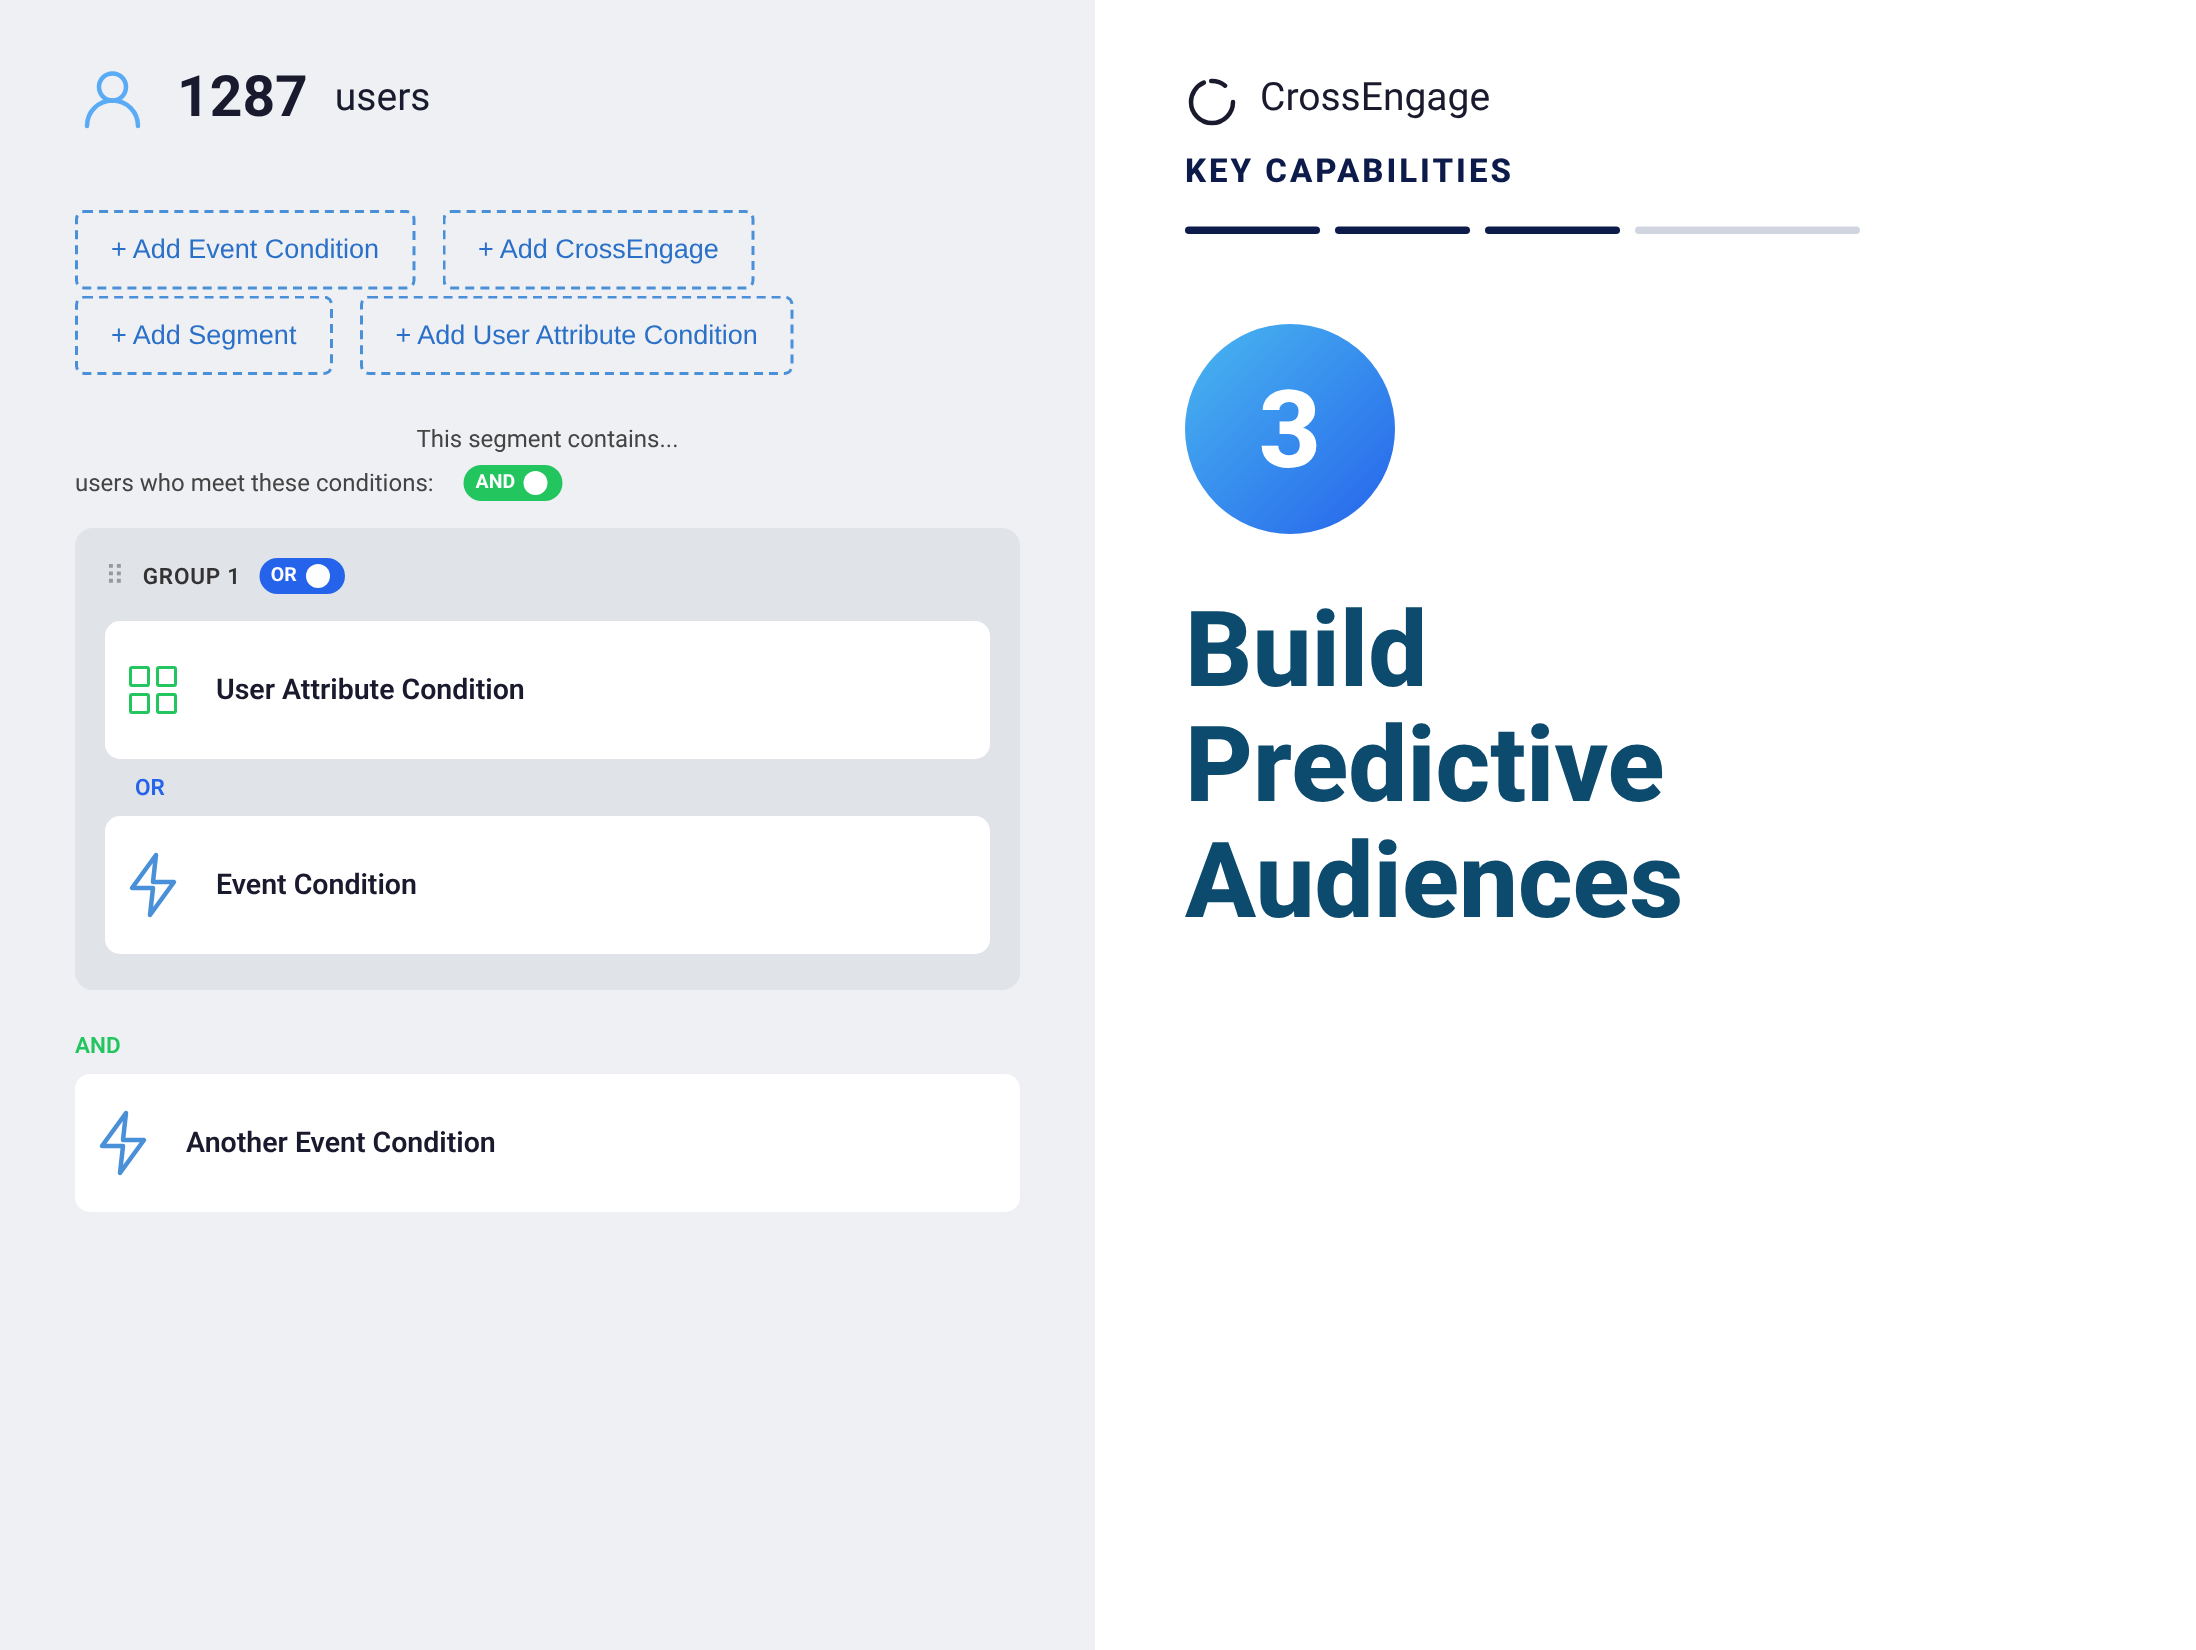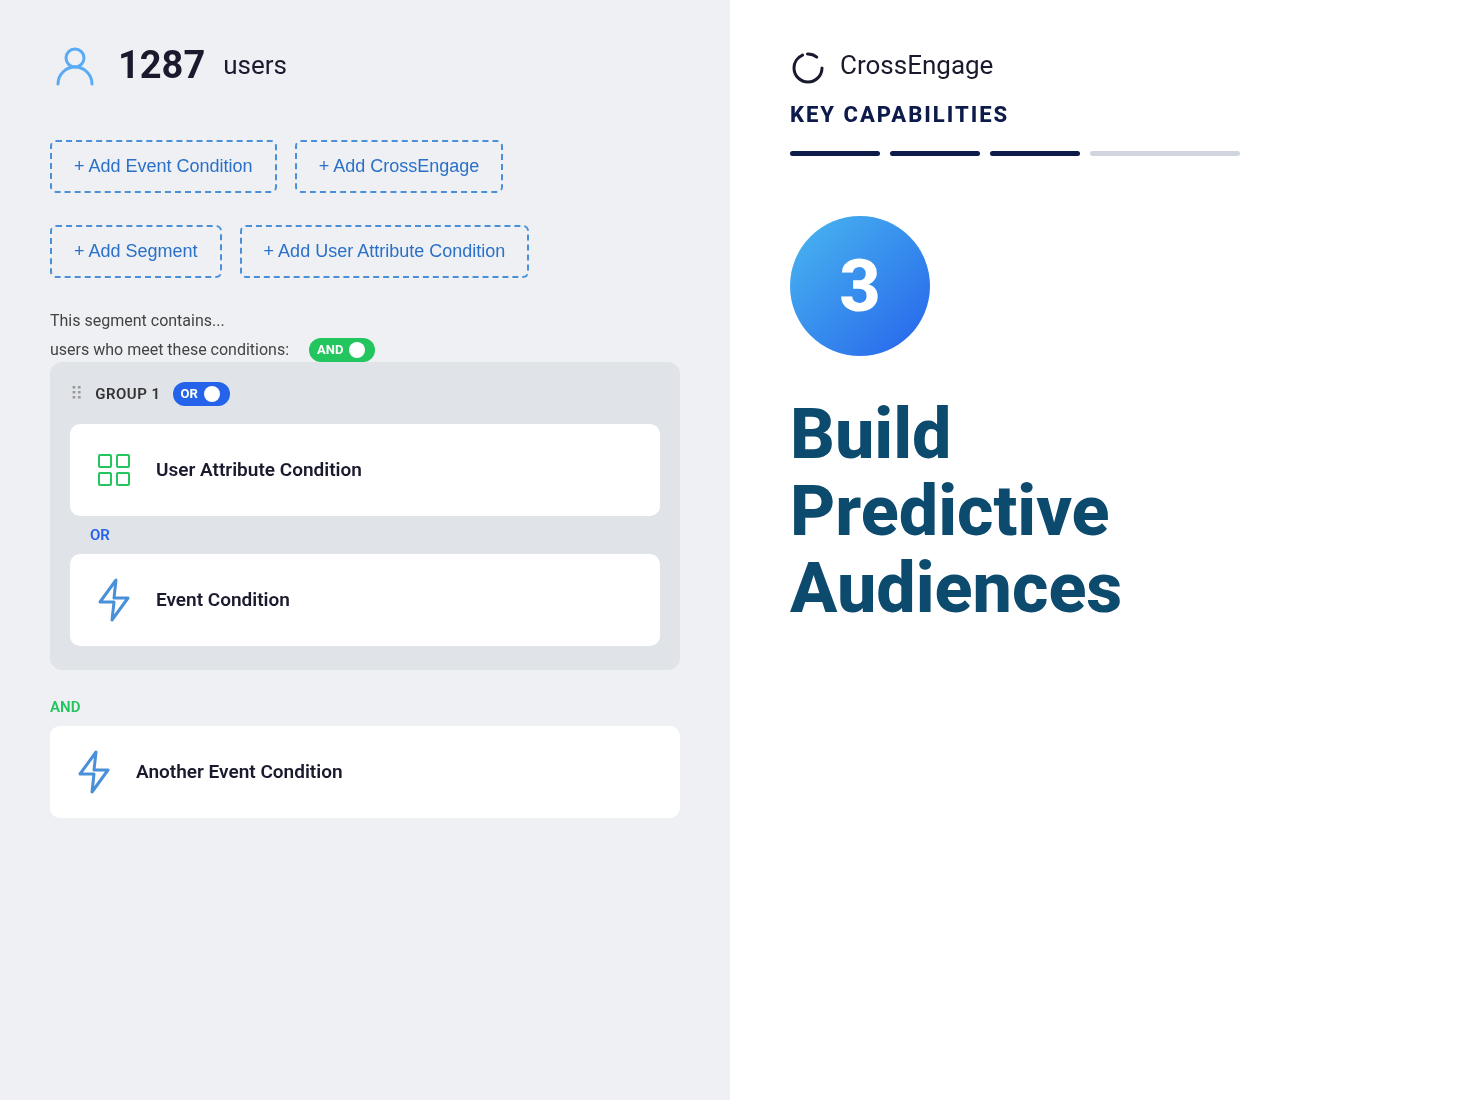--- a/index.html
+++ b/index.html
@@ -48,41 +48,43 @@
     .user-label {
       font-size: 26px;
       font-weight: 400;
       color: #1a1a2e;
     }
 
     
     .action-buttons {
       display: flex;
       flex-direction: column;
-      gap: 32px;
+      gap: 4px;
       margin-bottom: 30px;
     }
     .action-row {
       display: flex;
       gap: 18px;
     }
     .action-btn {
       border: 2px dashed #4a90d9;
       background: transparent;
       color: #2a70c9;
       padding: 14px 22px;
       border-radius: 6px;
       font-size: 18px;
       font-weight: 500;
       cursor: pointer;
       white-space: nowrap;
     }
 
     
     .segment-text {
+      margin-bottom: 18px;
+      text-align: center;
     }
     .segment-text p {
       font-size: 16px;
       color: #444;
       line-height: 1.6;
     }
     .conditions-row {
       display: flex;
       align-items: center;
       gap: 20px;
@@ -148,21 +150,21 @@
       width: 16px;
       height: 16px;
       background: white;
       border-radius: 50%;
     }
 
     
     .condition-card {
       background: white;
       border-radius: 10px;
-      padding: 22px 20px;
+      padding: 22px 8px;
       display: flex;
       align-items: center;
       gap: 18px;
       margin-bottom: 0;
     }
     .condition-icon-wrap {
       width: 48px;
       height: 48px;
       display: flex;
       align-items: center;

